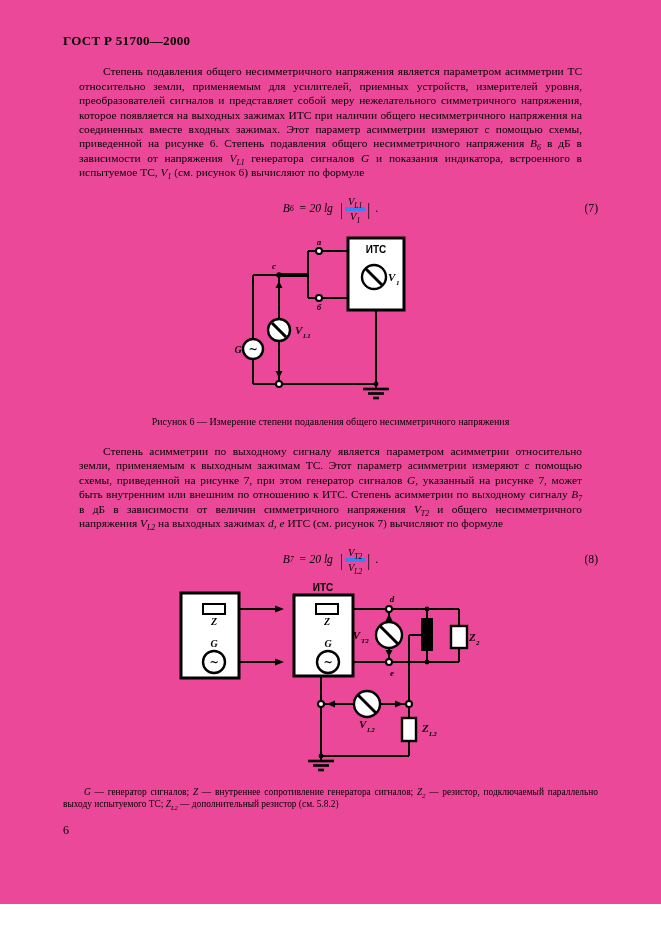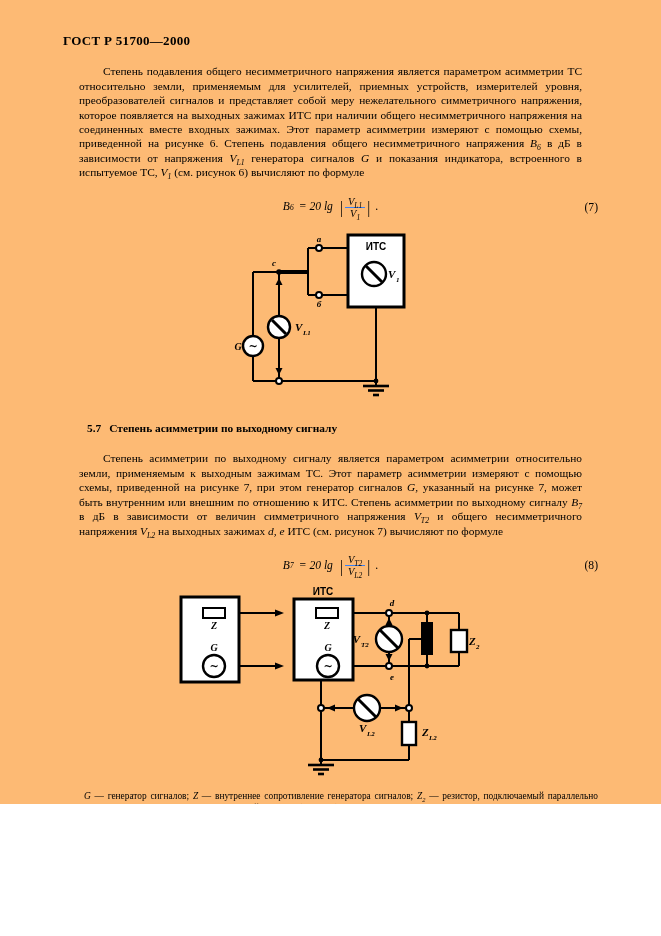--- a/index.html
+++ b/index.html
@@ -1,21 +1,21 @@
 <!DOCTYPE html>
 <html lang="ru"><head>
 <meta charset="utf-8">
 <style>
   html,body{margin:0;padding:0;background:#ffffff;}
   .page{
     position:relative;
-    width:661px;height:804px;
+    width:661px;height:904px;
     box-sizing:border-box;
     padding:34px 63px 0 63px;
-    background:#fdba74;
+    background:#ec4899;
     color:#000;
     font-family:"Liberation Serif", serif;
     font-size:11.4px;
     line-height:14.4px;
     overflow:hidden;
   }
   .gost-header{font-weight:bold;font-size:13px;letter-spacing:0.3px;}
   .sec-heading{margin:17px 0 2px 0;font-size:11.4px;font-weight:bold;text-indent:24px;}
   .sec-heading .h-num{margin-right:8px;}
   p.body-par{margin:16px;text-align:justify;text-indent:24px;}
@@ -25,21 +25,21 @@
     position:relative;
     display:flex;justify-content:center;align-items:center;
     margin:13px 0 9px 0;
     font-size:11.6px;
   }
   .f-var{font-style:italic;}
   .f-sub{font-style:italic;font-size:7.5px;line-height:0;}
   .f-rel{margin:0 5px;font-style:italic;}
   .f-pipe{font-size:15px;font-weight:400;margin:0 2px;transform:scaleY(1.15);}
   .frac{display:inline-flex;flex-direction:column;align-items:center;font-size:10.4px;line-height:11.5px;}
-  .frac .num{border-bottom:1px solid #3b82f6;padding:0 3px;}
+  .frac .num{border-bottom:4px solid #3b82f6;padding:0 3px;}
   .frac .den{padding:0 3px;}
   .f-period{margin-left:3px;}
   .f-tag{position:absolute;right:0;top:50%;transform:translateY(-50%);}
   
   .fig-wrap{text-align:center;}
   .fig-caption{margin-top:9px;text-align:center;font-size:10px;line-height:12px;}
   .legend{margin-top:4px;font-size:9.4px;line-height:12px;text-align:justify;text-indent:21px;}
   .fig7-caption{margin-top:11px;}
   .page-number{margin-top:13px;font-size:12px;}
   
@@ -115,24 +115,22 @@
       <text x="185" y="53" class="svg-sub">1</text>
       <text x="84" y="102" class="svg-var">V</text>
       <text x="92" y="106" class="svg-sub">L1</text>
       <text x="27" y="121" class="svg-glabel">G</text>
       <text x="63" y="37" class="svg-term">с</text>
       <text x="108" y="13" class="svg-term">а</text>
       <text x="108" y="78" class="svg-term">б</text>
     </svg>
   </div>
 
-
-  <div class="sec-heading">
-    <span class="h-num">5.7</span><span>Степень асимметрии по выходному сигналу</span>
-  </div>
+  <div class="fig-caption">Рисунок 6 — Измерение степени подавления общего несимметричного напряжения</div>
+
 
   <p class="body-par"><span>Степень асимметрии по выходному сигналу является параметром асимметрии относительно земли, применяемым к выходным зажимам ТС. Этот параметр асимметрии измеряют с помощью схемы, приведенной на рисунке 7, при этом генератор сигналов </span><span style="font-style: italic;">G</span><span>, указанный на рисунке 7, может быть внутренним или внешним по отношению к ИТС. Степень асимметрии по выходному сигналу </span><span style="font-style: italic;">B</span><sub style="font-style: italic;">7</sub><span> в дБ в зависимости от величин симметричного напряжения </span><span style="font-style: italic;">V</span><sub style="font-style: italic;">T2</sub><span> и общего несимметричного напряжения </span><span style="font-style: italic;">V</span><sub style="font-style: italic;">L2</sub><span> на выходных зажимах </span><span style="font-style: italic;">d, e</span><span> ИТС (см. рисунок 7) вычисляют по формуле</span></p>
 
   <div class="formula-row">
     <span class="f-var">B</span>
       <sub class="f-sub">7</sub>
     <span class="f-rel">= 20 lg</span>
     <span class="f-pipe">|</span>
     <span class="frac">
       <span class="num"><span class="f-var">V</span><sub class="f-sub">T2</sub></span>

